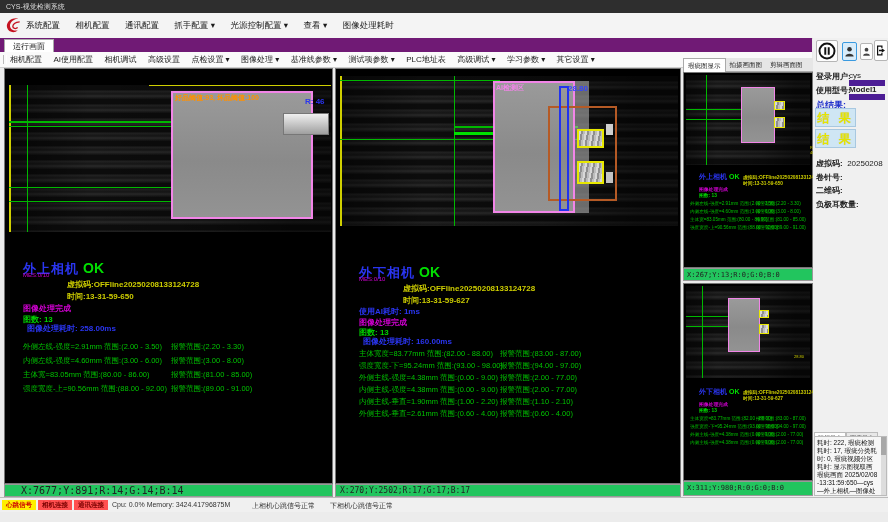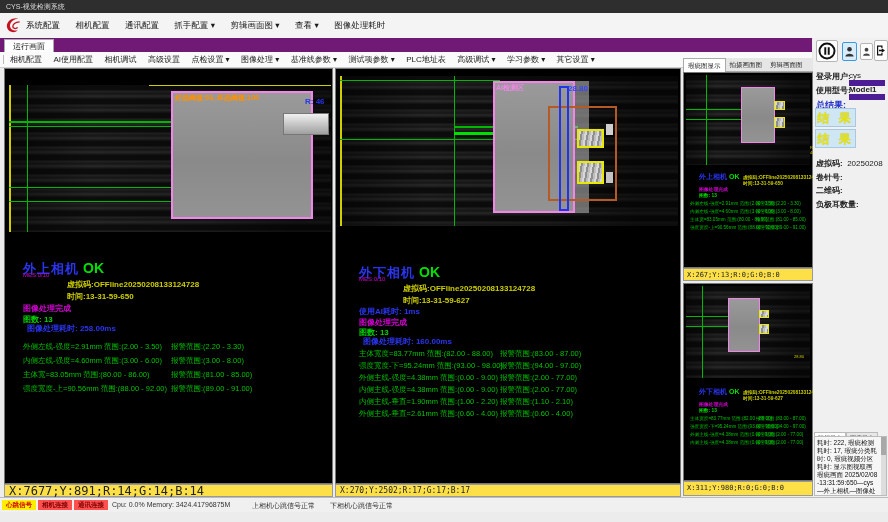--- a/index.html
+++ b/index.html
@@ -11,21 +11,21 @@
   .menubar{left:0;top:13px;width:888px;height:25px;background:#f4f4f4;border-bottom:1px solid #dcdcdc;}
   .menuitem{display:inline-block;font-size:8.5px;color:#1a1a1a;margin-right:11px;line-height:25px;vertical-align:top;cursor:default;}
   .menuwrap{position:absolute;left:26px;top:0;}
   .tabrow{left:0;top:38px;width:812px;height:14px;background:#701a75;border-bottom:1px solid #bbb;}
   .runtab{position:absolute;left:4px;top:1px;height:13px;background:#fff;border:1px solid #aaa;border-bottom:none;font-size:8px;color:#111;padding:0 8px;line-height:13px;}
   .toolbar{left:0;top:52px;width:812px;height:15px;background:#fafafa;border-bottom:1px solid #cfcfcf;}
   .toolitem{display:inline-block;font-size:8px;color:#1a1a1a;margin-right:7px;line-height:15px;vertical-align:top;}
   .grip{position:absolute;left:3px;top:3px;width:2px;height:9px;border-left:1px solid #bbb;border-right:1px solid #fff;}
   
   .blackpanel{background:#000;border:1px solid #777;box-sizing:border-box;}
-  .statusstrip{background:#fde047;border:1px solid #999;box-sizing:border-box;font-family:"DejaVu Sans Mono",monospace;color:#222;}
+  .statusstrip{background:#22c55e;border:1px solid #999;box-sizing:border-box;font-family:"DejaVu Sans Mono",monospace;color:#222;}
   
   .scene{background:
     linear-gradient(90deg, rgba(0,0,0,0.45), rgba(0,0,0,0) 25%, rgba(0,0,0,0.15) 60%, rgba(0,0,0,0.5) 88%),
     repeating-linear-gradient(180deg,#0c0c0c 0px,#0c0c0c 5px,#232323 6px,#161616 9px,#2a2a2a 11px,#101010 14px);}
   .grayrect{background:linear-gradient(180deg,#9a9a9a,#8a8a8a 55%,#939393);border:2px solid #f285e8;box-sizing:border-box;}
   .hline{height:1px;background:#00b800;}
   .vline{width:1px;background:#00b800;}
   .yline{background:#cfcf00;}
   .texture{background:repeating-linear-gradient(100deg,#d8d8d8 0 2px,#8f8f8f 2px 4px,#bdbdbd 4px 6px);}
   
@@ -77,21 +77,21 @@
       <svg width="19" height="19" viewBox="0 0 20 20">
         <path d="M15 2.5 C6.5 1.5 2 7 3.2 12.2 C4.4 17.4 11.5 18.5 14.5 15 C10.5 16.3 6.2 14 6.3 10 C6.4 5.8 10.8 3.3 15 2.5 Z" fill="#c41220"></path>
         <path d="M16.5 6.2 C11.5 6.2 9.2 9.2 9.3 11.2 C9.4 13.2 12.4 14 14.4 12.2" stroke="#c41220" fill="none" stroke-width="1.4"></path>
       </svg>
     </span>
     <span class="menuwrap">
       <span class="menuitem">系统配置</span>
       <span class="menuitem">相机配置</span>
       <span class="menuitem">通讯配置</span>
       <span class="menuitem">抓手配置 ▾</span>
-      <span class="menuitem">剪辑画面图 ▾</span>
+      <span class="menuitem">光源控制配置 ▾</span>
       <span class="menuitem">查看 ▾</span>
       <span class="menuitem">图像处理耗时</span>
     </span>
   </div>
 
   <div class="abs tabrow">
     <span class="runtab">运行画面</span>
   </div>
 
   <div class="abs toolbar">
@@ -145,21 +145,21 @@
         <span>内侧左线-强度=4.60mm 范围:(3.00 - 6.00)</span><span class="ra" style="left:148px;">报警范围:(3.00 - 8.00)</span>
       </div>
       <div class="abs row" style="left:0;top:111px;width:306px;">
         <span>主体宽=83.05mm 范围:(80.00 - 86.00)</span><span class="ra" style="left:148px;">报警范围:(81.00 - 85.00)</span>
       </div>
       <div class="abs row" style="left:0;top:125px;width:306px;">
         <span>强度宽度-上=90.56mm 范围:(88.00 - 92.00)</span><span class="ra" style="left:148px;">报警范围:(89.00 - 91.00)</span>
       </div>
     </div>
   </div>
-  <div class="abs statusstrip" style="left:4px;top:484px;width:329px;height:13px;font-size:12px;line-height:12px;padding-left:4px;">X:7677;Y:891;R:14;G:14;B:14</div>
+  <div class="abs statusstrip" style="left:4px;top:484px;width:329px;height:13px;font-size:10px;line-height:12px;padding-left:16px;">X:7677;Y:891;R:14;G:14;B:14</div>
 
   <div class="abs blackpanel" style="left:335px;top:68px;width:346px;height:416px;">
 
     <div class="abs scene" style="left:4px;top:7px;width:338px;height:150px;">
       <div class="abs yline" style="left:0;top:0;width:2px;height:150px;"></div>
       <div class="abs hline" style="left:0;top:4px;width:160px;"></div>
       <div class="abs vline" style="left:114px;top:0;height:150px;"></div>
       <div class="abs hline" style="left:114px;top:50px;width:124px;height:2px;"></div>
       <div class="abs hline" style="left:114px;top:56px;width:52px;height:3px;background:#00e000;"></div>
       <div class="abs hline" style="left:0;top:63px;width:238px;"></div>

